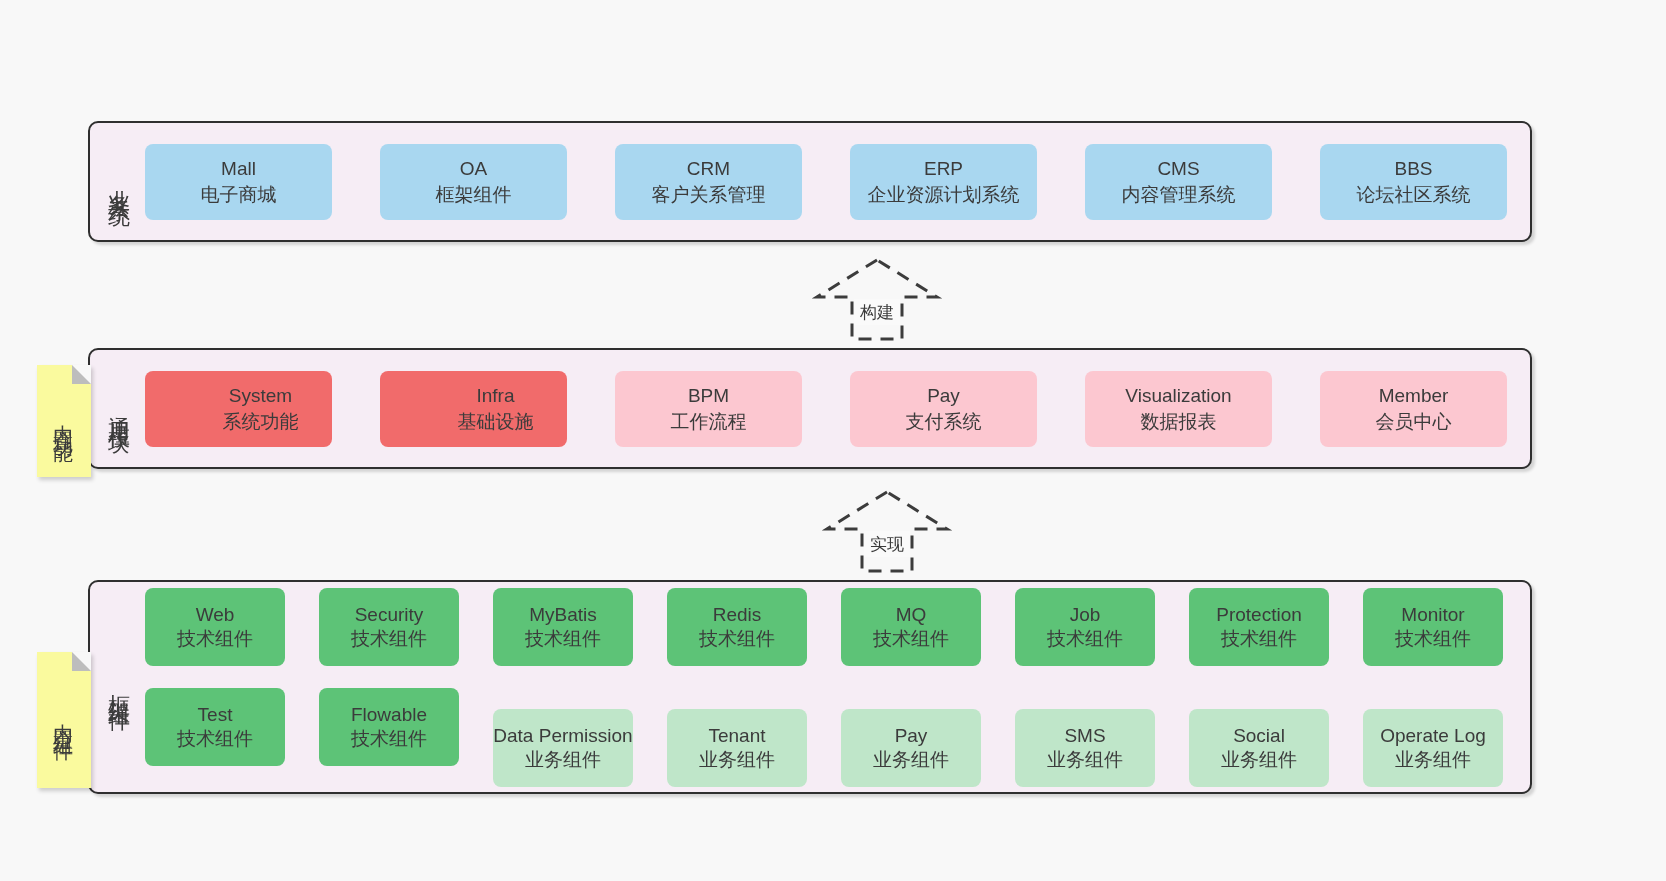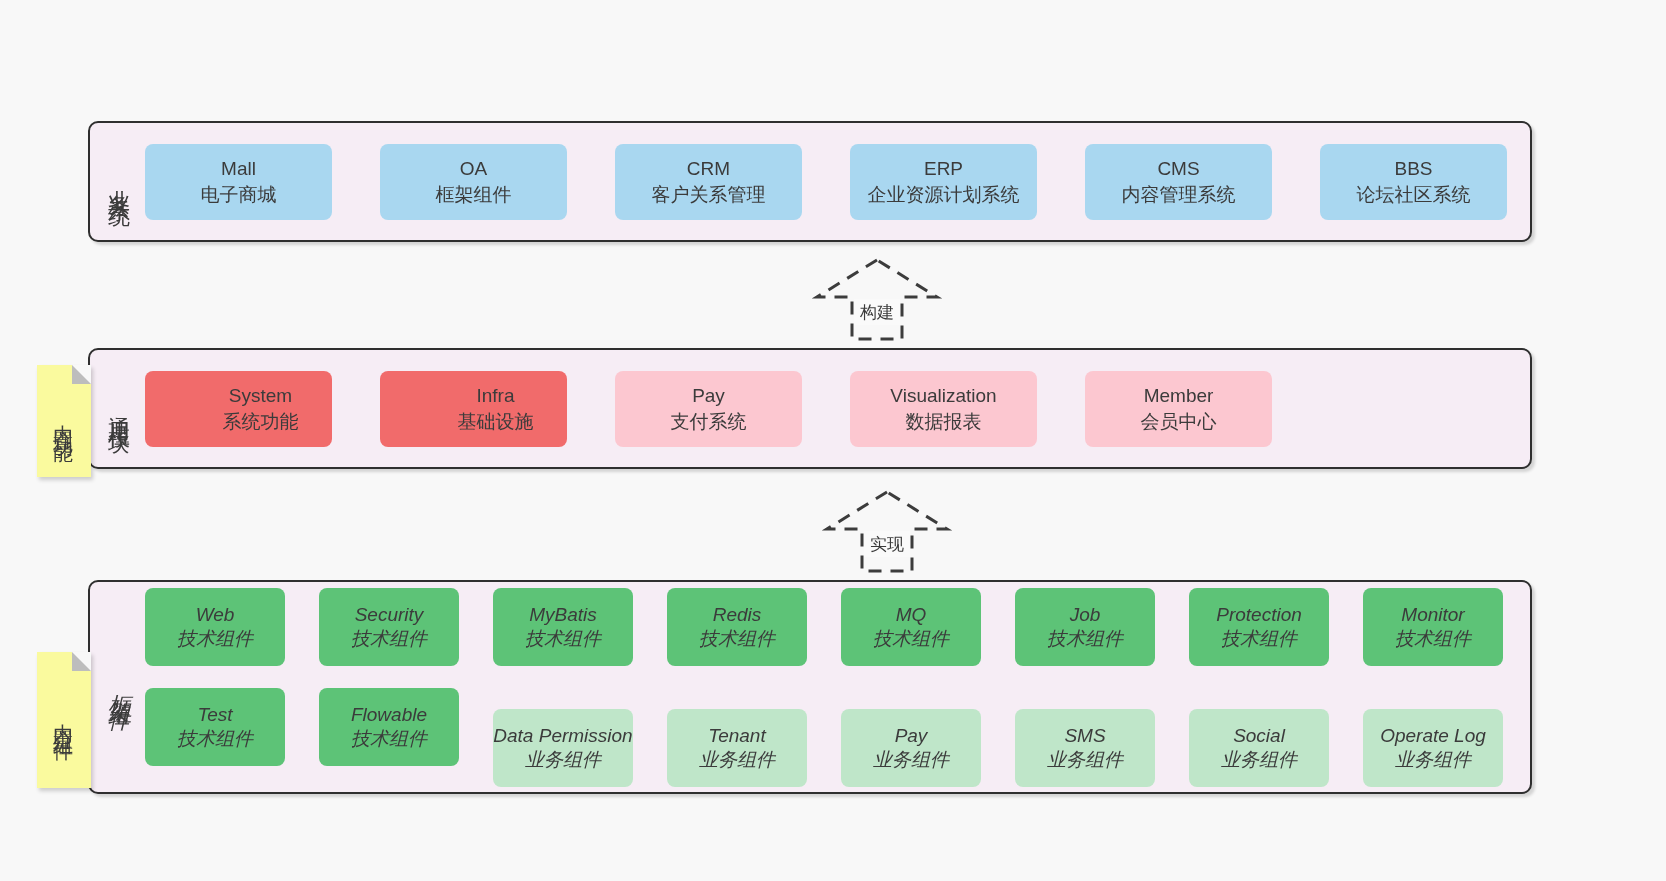--- a/index.html
+++ b/index.html
@@ -106,20 +106,24 @@
     <div class="box-row">
       <div class="box c-red">
         <span>System</span>
         <span>系统功能</span>
       </div>
       <div class="box c-red">
         <span>Infra</span>
         <span>基础设施</span>
       </div>
       <div class="box c-pink">
+        <span>BPM</span>
+        <span>工作流程</span>
+      </div>
+      <div class="box c-pink">
         <span>Pay</span>
         <span>支付系统</span>
       </div>
       <div class="box c-pink">
         <span>Visualization</span>
         <span>数据报表</span>
       </div>
       <div class="box c-pink">
         <span>Member</span>
         <span>会员中心</span>
@@ -132,21 +136,21 @@
       <path d="M65 3 L5 40 L40 40 L40 82 L90 82 L90 40 L125 40 Z"></path>
       <rect x="42" y="42" width="46" height="26"></rect>
       <text x="65" y="61" text-anchor="middle">实现</text>
     </svg>
   </div>
 
   <div class="sticky" style="top:652px; height:136px;">
     <div class="fold"></div>
     <div class="sticky-text">内置组件</div>
   </div>
-  <div class="panel" style="top:580px; height:214px;font-style:italic;">
+  <div class="panel" style="top:580px; height:214px;">
     <div class="panel-label">框架组件</div>
     <div class="grid-wrap">
       <div class="grid-row">
         <div class="box small c-green">
           <span>Web</span>
           <span>技术组件</span>
         </div>
         <div class="box small c-green">
           <span>Security</span>
           <span>技术组件</span>

